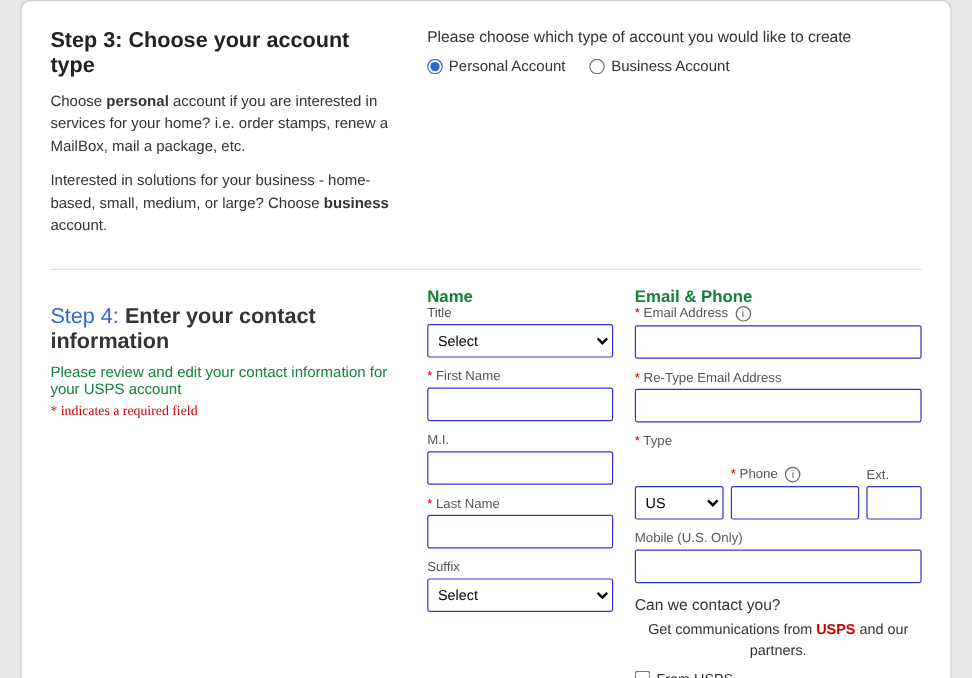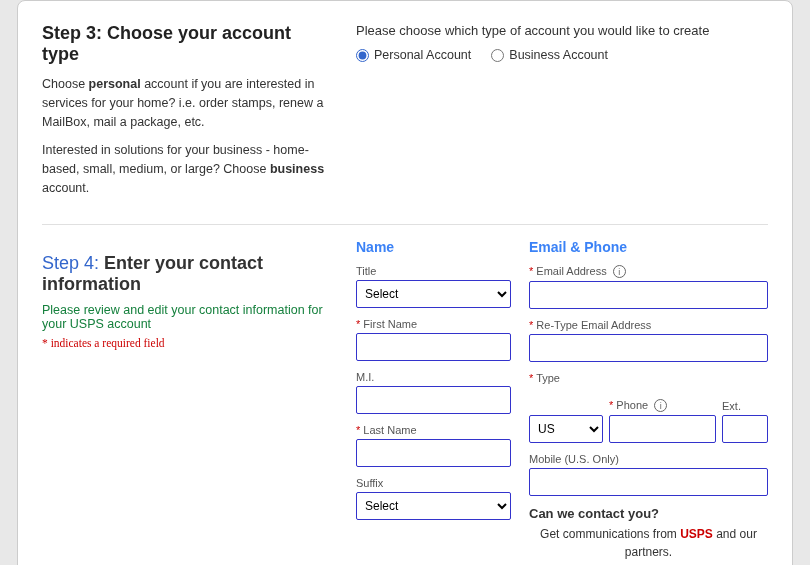--- a/index.html
+++ b/index.html
@@ -119,22 +119,21 @@
     .name-col {
       width: 155px;
       flex-shrink: 0;
     }
     .email-col {
       flex: 1;
     }
     .col-header {
       font-size: 14px;
       font-weight: bold;
-      color: #3b82f6;
-      margin-bottom: 10px;
+      color: #15803d;
     }
     .field-group {
       margin-bottom: 10px;
     }
     .field-label {
       font-size: 11px;
       color: #555;
       margin-bottom: 3px;
     }
     .field-label .info-icon {
@@ -197,21 +196,21 @@
       border-radius: 2px;
       padding: 3px 6px;
       font-size: 12px;
       outline: none;
     }
     .contact-section {
       margin-top: 2px;
     }
     .contact-title {
       font-size: 13px;
-      font-weight: bold;
+      font-weight: normal;
       color: #333;
       margin-bottom: 4px;
     }
     .contact-desc {
       font-size: 12px;
       color: #333;
       margin-bottom: 8px;
       line-height: 1.5;
       text-align: center;
     }

